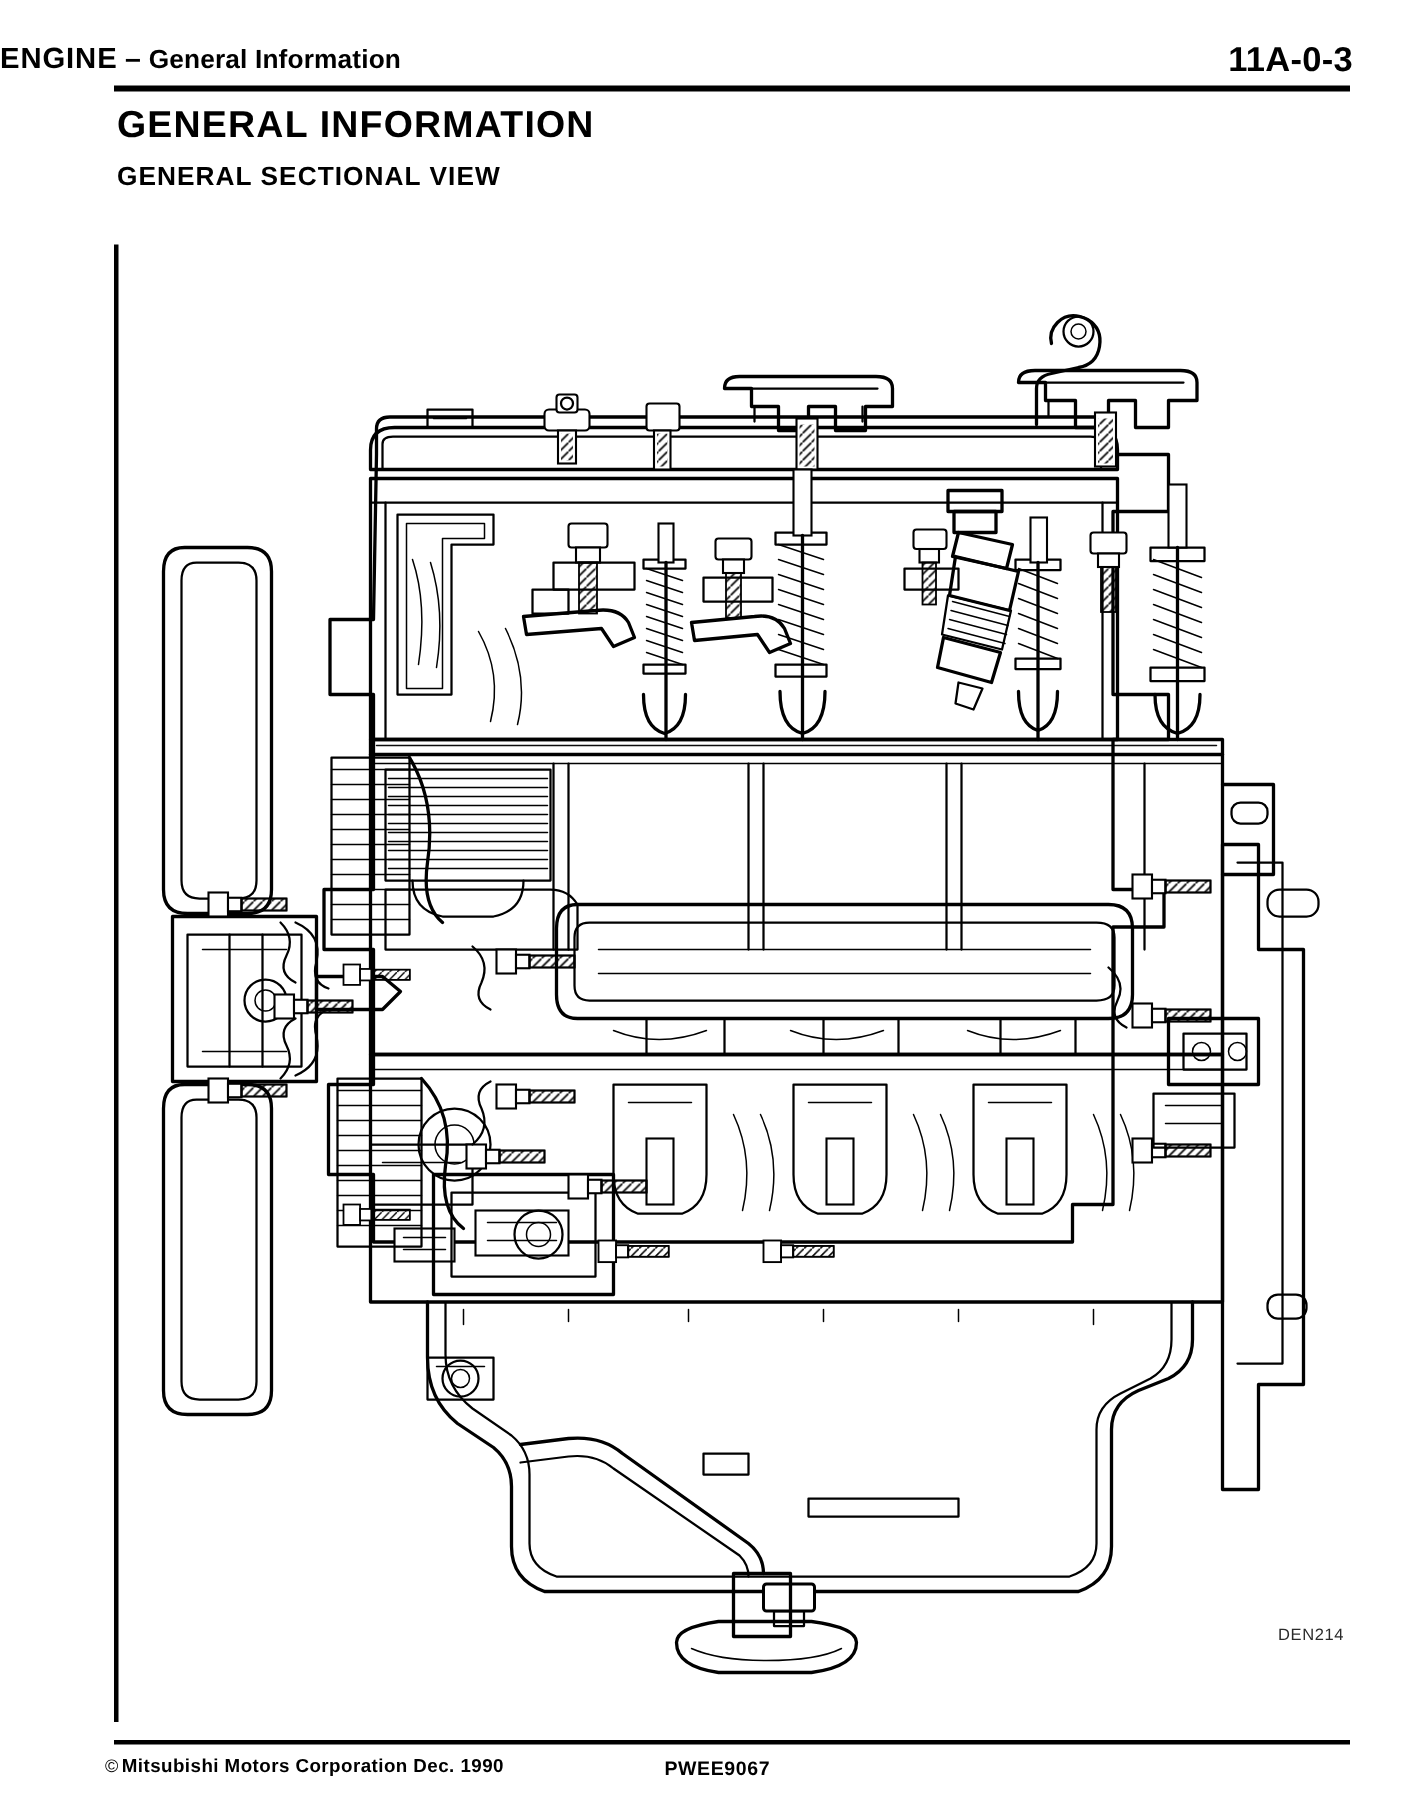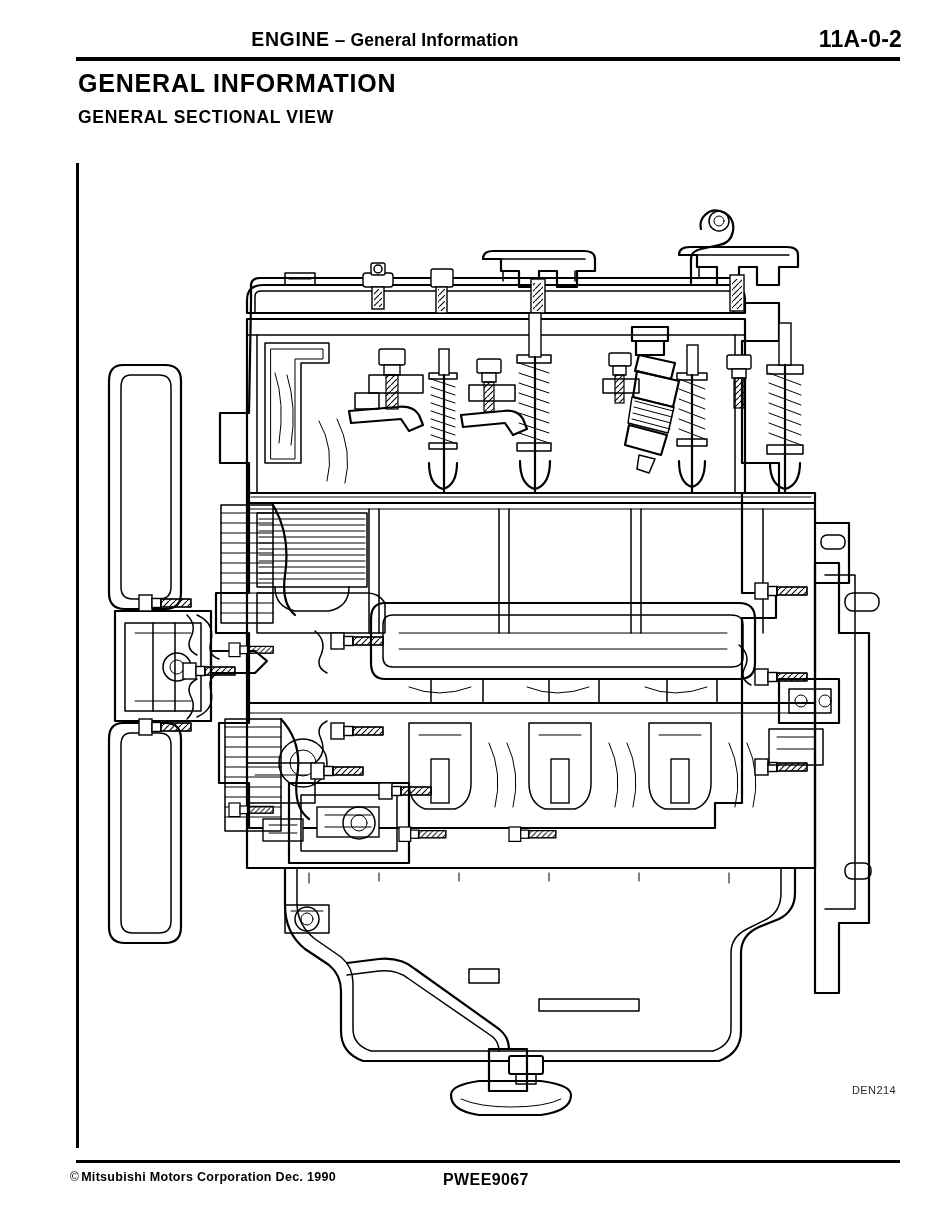--- a/index.html
+++ b/index.html
@@ -21,21 +21,21 @@
   .header {
     position: absolute;
     left: 0; top: 0;
     width: 936px;
     height: 62px;
   }
   .header-title {
     position: absolute;
     left: 0; top: 28px;
     width: 770px;
-    text-align: center;
+    text-align: left;
     font-size: 19px;
     font-weight: bold;
     letter-spacing: 0.2px;
     white-space: nowrap;
   }
   .header-title .ht-main { font-size: 19.5px; letter-spacing: 0.6px; }
   .header-title .ht-dash { font-size: 19px; padding: 0 5px; }
   .header-title .ht-sub  { font-size: 17.5px; letter-spacing: 0.1px; }
 
   .header-page {
@@ -120,34 +120,34 @@
     white-space: nowrap;
   }
   .footer-copyright .cmark {
     font-size: 12px;
     font-weight: normal;
     padding-right: 2px;
   }
   .footer-docnum {
     position: absolute;
     left: 443px; top: 5px;
-    font-size: 16px;
+    font-size: 13px;
     font-weight: bold;
     letter-spacing: 0.4px;
     white-space: nowrap;
   }
 </style>
 </head>
 <body>
 
 <div class="header">
   <div class="header-title">
     <span class="ht-main">ENGINE</span><span class="ht-dash">–</span><span class="ht-sub">General Information</span>
   </div>
-  <div class="header-page">11A-0-2</div>
+  <div class="header-page">11A-0-3</div>
   <div class="header-rule"></div>
 </div>
 
 <div class="title-block">
   <h1 class="doc-title">GENERAL INFORMATION</h1>
   <h2 class="doc-subtitle">GENERAL SECTIONAL VIEW</h2>
 </div>
 
 <div class="figure-rule-v"></div>
 

